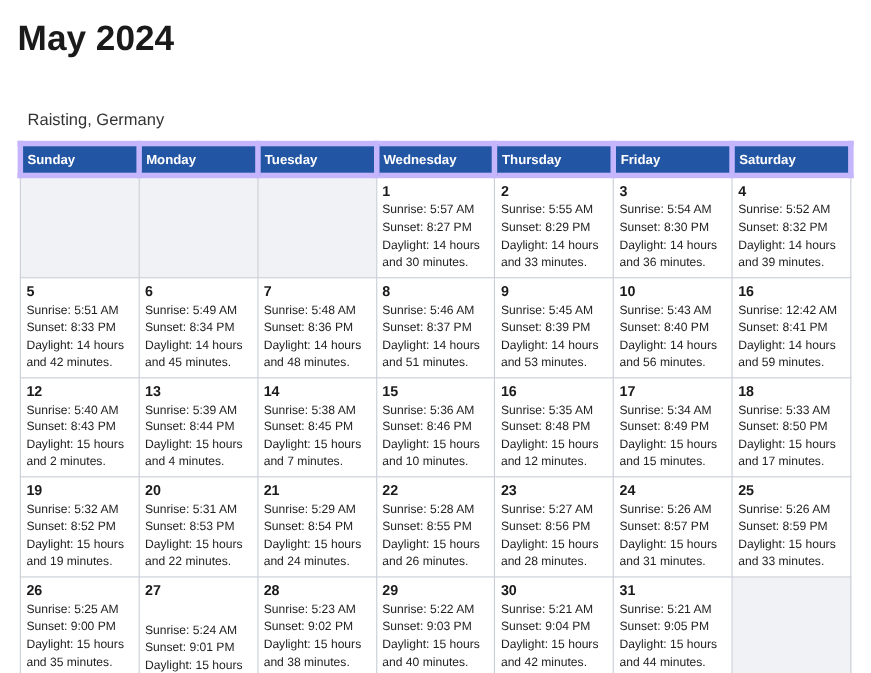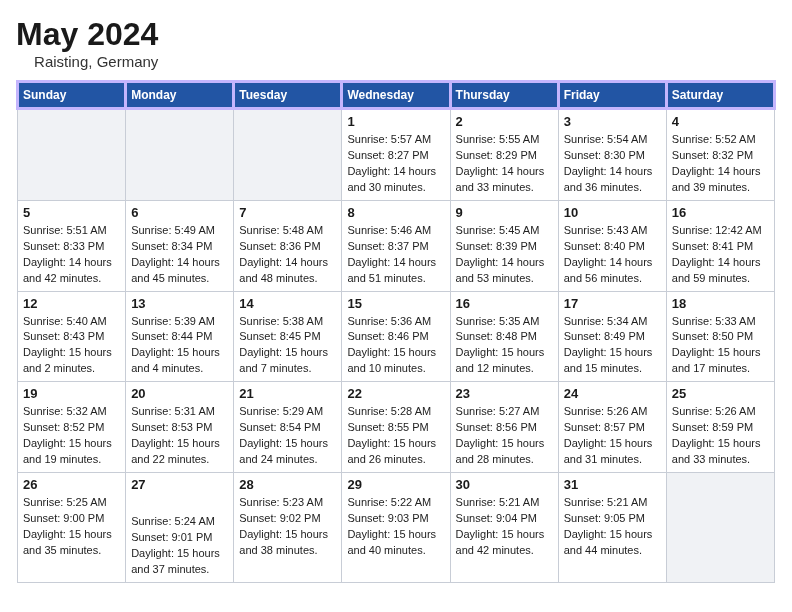--- a/index.html
+++ b/index.html
@@ -25,44 +25,45 @@
       font-size: 18px;
       font-weight: bold;
       color: #1a3a6b;
       line-height: 1.1;
     }
     .logo-icon {
       width: 36px;
       height: 36px;
     }
     .title-block {
-      text-align: right;
+      text-align: center;
     }
     .month-title {
       font-size: 32px;
       font-weight: bold;
       color: #1a1a1a;
     }
     .location {
       font-size: 15px;
       color: #333;
+      margin-top: 48px;
     }
     table {
       width: 100%;
       border-collapse: collapse;
       table-layout: fixed;
     }
     th {
       background-color: #2255a4;
       color: #fff;
       font-size: 12px;
       font-weight: bold;
       padding: 5px 4px;
       text-align: left;
-      border: 3px solid #c4b5fd;
+      border: 5px solid #c4b5fd;
     }
     td {
       border: 1px solid #c8cdd6;
       vertical-align: top;
       padding: 4px 4px 4px 5px;
       height: 90px;
       font-size: 10px;
       color: #222;
       background: #fff;
     }

